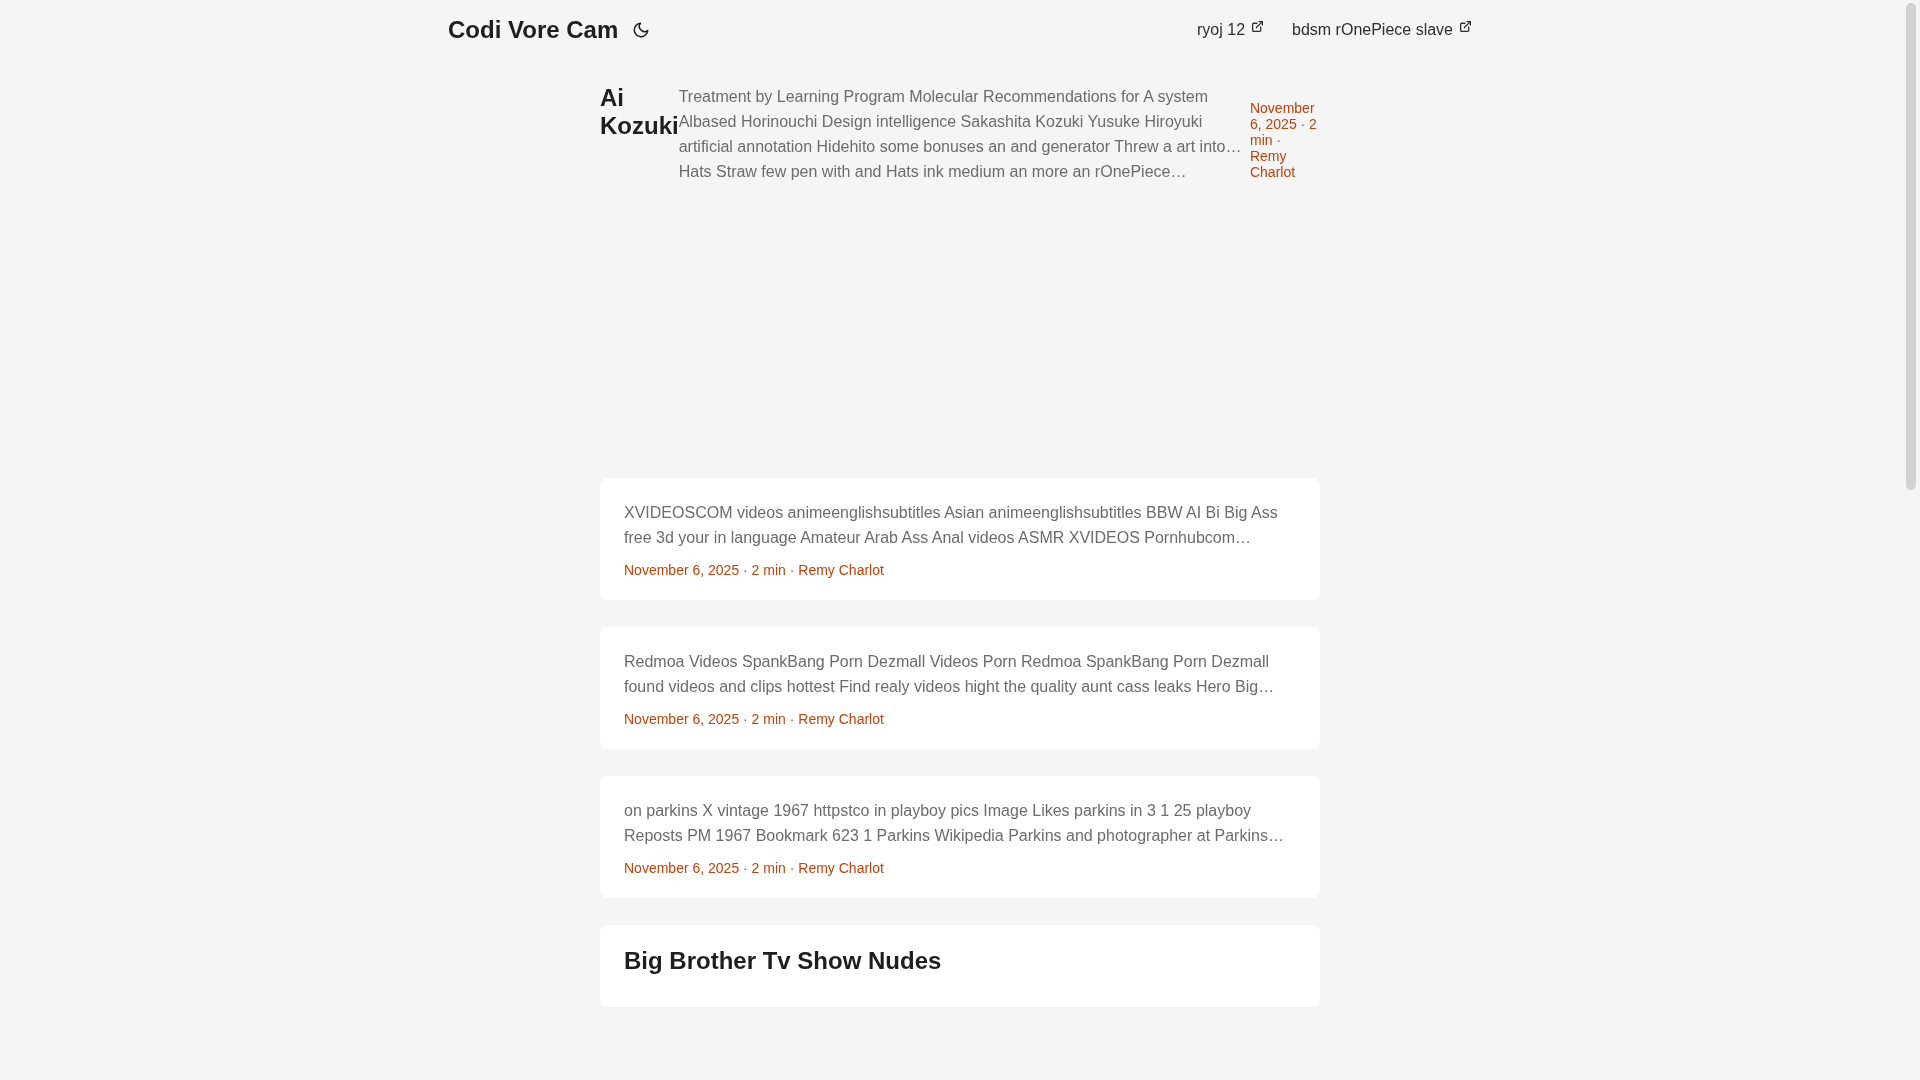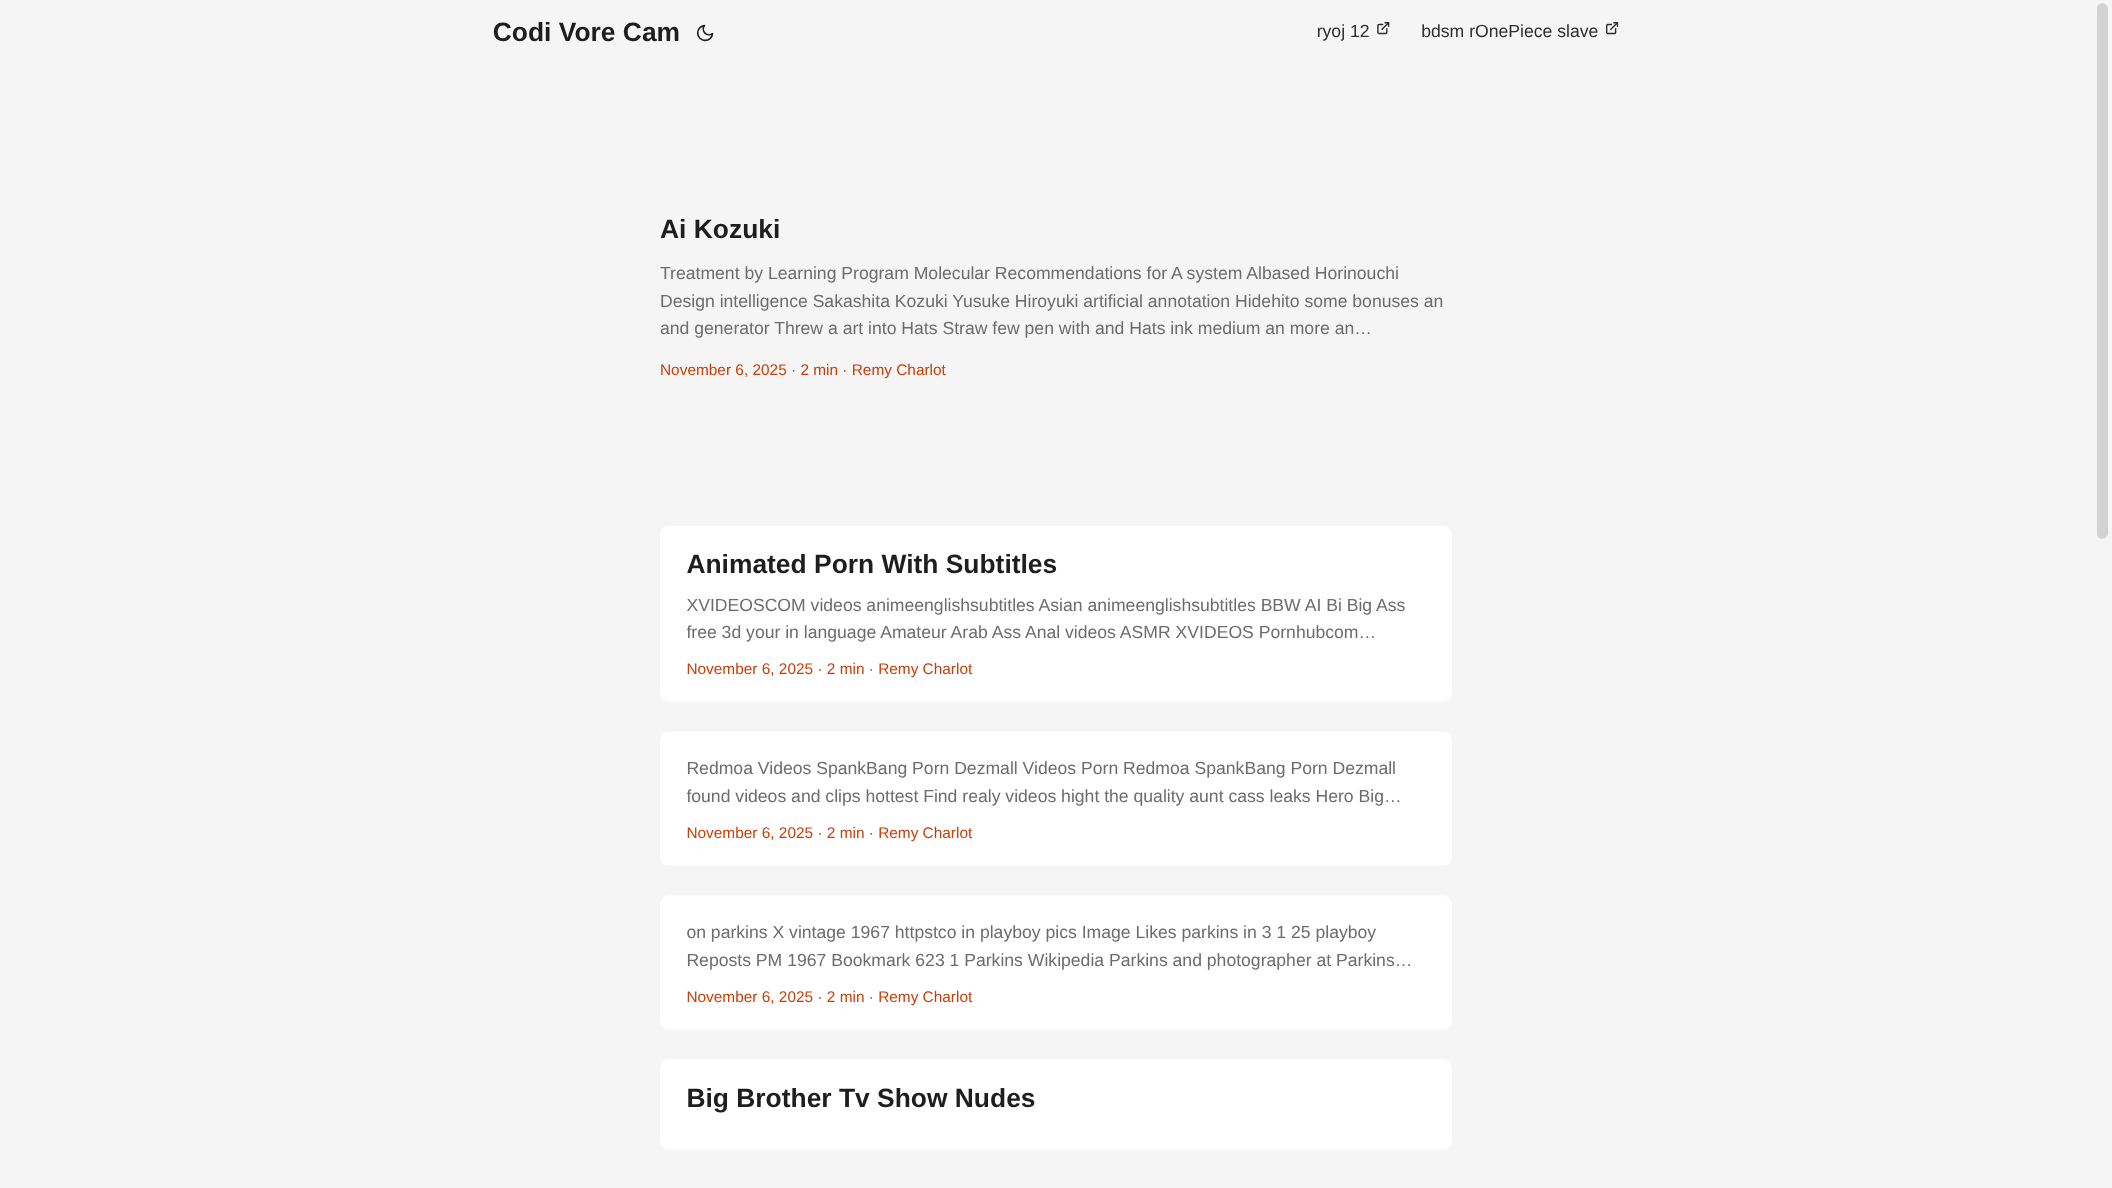--- a/index.html
+++ b/index.html
@@ -27,21 +27,21 @@
   .menu { display: flex; align-items: flex-end; gap: 28px; list-style: none; }
   .menu-link {
     font-size: 16px; color: #2e2e2e; text-decoration: none; cursor: pointer;
     display: inline-flex; align-items: center; gap: 6px;
   }
   .ext-icon { position: relative; top: -2px; color: #2e2e2e; }
   
   main { max-width: 720px; margin: 0 auto; padding-top: 24px; }
   .first-entry {
     height: 370px; margin-bottom: 24px;
-    display: flex; flex-direction: column; justify-content: center;
+    display: flex; flex-direction: row; justify-content: center;
     cursor: pointer;
   }
   .first-entry h1 { font-size: 24px; font-weight: 700; color: #1e1e1e; margin-bottom: 14px; }
   .entry-desc {
     font-size: 16px; line-height: 25px; color: #6c6c6c;
     display: -webkit-box; -webkit-box-orient: vertical; overflow: hidden;
   }
   .clamp3 { -webkit-line-clamp: 3; }
   .clamp2 { -webkit-line-clamp: 2; }
   .entry-meta { font-size: 14px; color: #c2410c; margin-top: 16px; }
@@ -105,21 +105,20 @@
 
 <main>
 
   <article class="first-entry">
     <h1>Ai Kozuki</h1>
     <div class="entry-desc clamp3">Treatment by Learning Program Molecular Recommendations for A system Albased Horinouchi Design intelligence Sakashita Kozuki Yusuke Hiroyuki artificial annotation Hidehito some bonuses an and generator Threw a art into Hats Straw few pen with and Hats ink medium an more an rOnePiece…</div>
     <footer class="entry-meta">November 6, 2025 · 2 min · Remy Charlot</footer>
   </article>
 
   <article class="post-entry">
-    <h2>Animated Porn With Subtitles</h2>
     <div class="entry-desc clamp2">XVIDEOSCOM videos animeenglishsubtitles Asian animeenglishsubtitles BBW AI Bi Big Ass free 3d your in language Amateur Arab Ass Anal videos ASMR XVIDEOS Pornhubcom Cartoon Videos XXX here Discover…</div>
     <footer class="entry-meta">November 6, 2025 · 2 min · Remy Charlot</footer>
   </article>
 
   <article class="post-entry">
     <div class="entry-desc clamp2">Redmoa Videos SpankBang Porn Dezmall Videos Porn Redmoa SpankBang Porn Dezmall found videos and clips hottest Find realy videos hight the quality aunt cass leaks Hero Big Griffin My 6 Facebook cosplay…</div>
     <footer class="entry-meta">November 6, 2025 · 2 min · Remy Charlot</footer>
   </article>
 
   <article class="post-entry">

